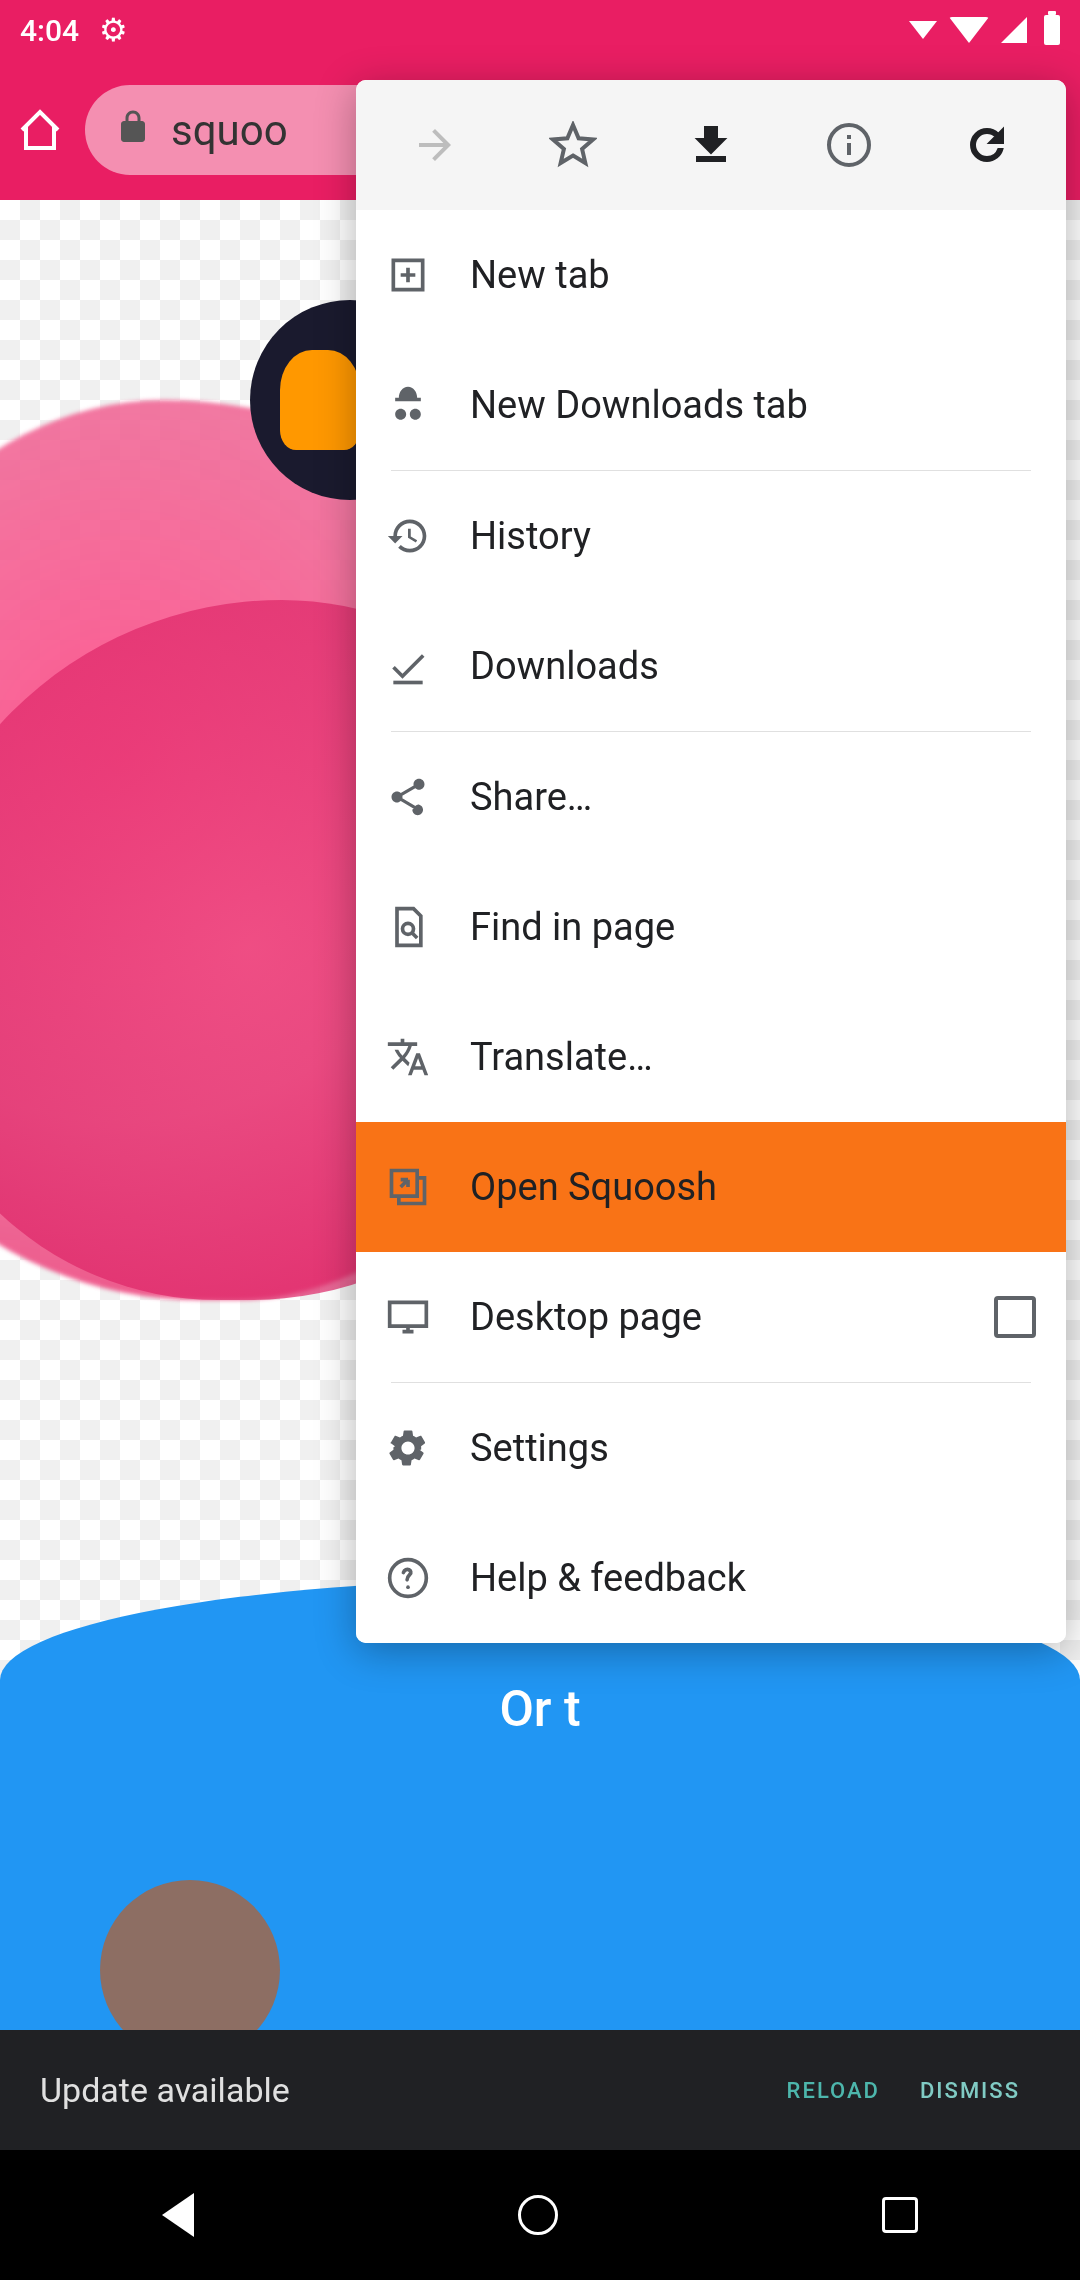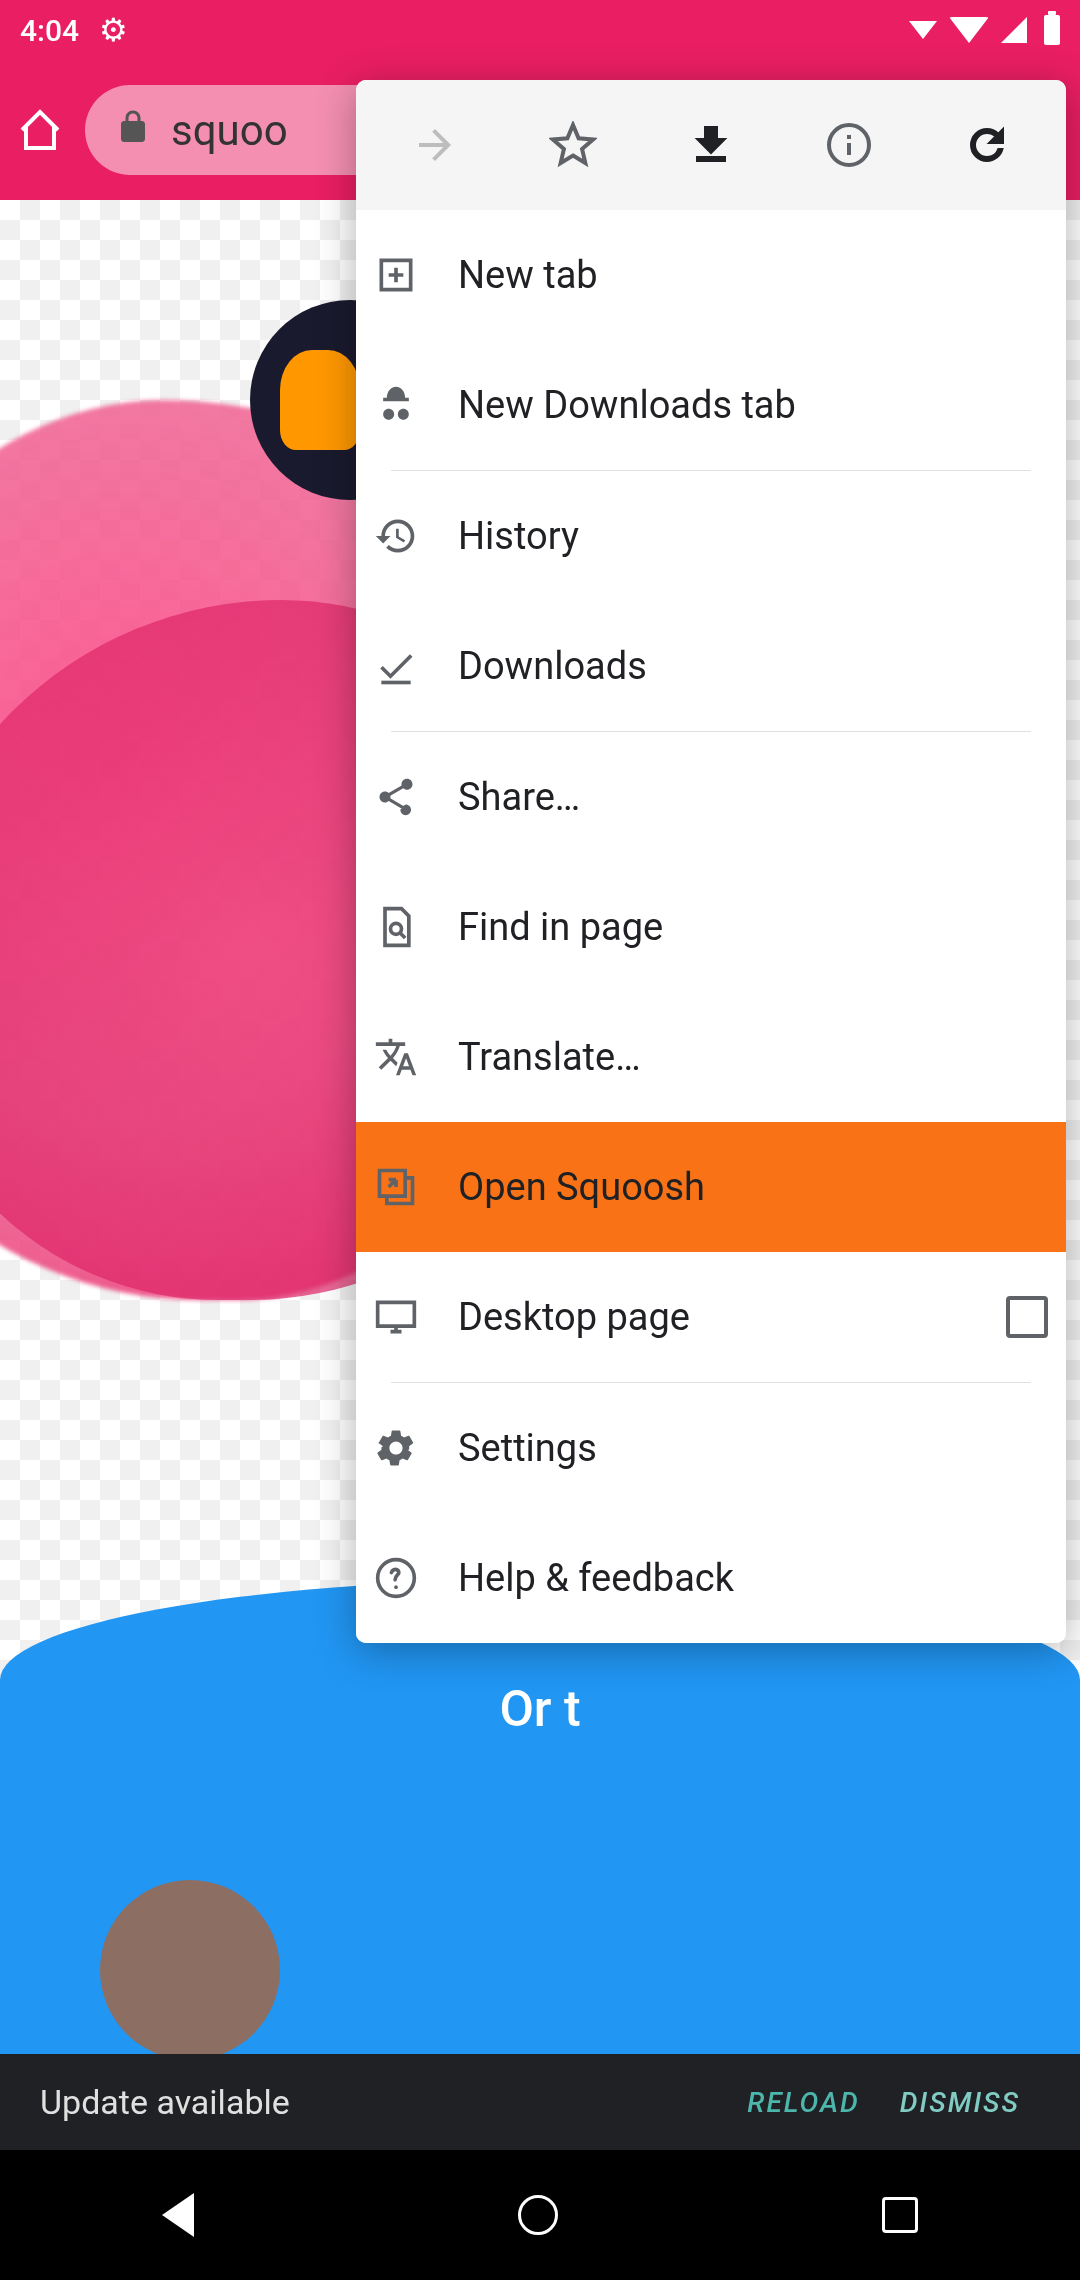--- a/index.html
+++ b/index.html
@@ -234,21 +234,21 @@
       stroke: #202124;
     }
     
     .menu-list {
       background: #fff;
     }
     .menu-item {
       height: 130px;
       display: flex;
       align-items: center;
-      padding: 0 18px;
+      padding: 0 30px;
       gap: 40px;
       cursor: pointer;
       font-size: 38px;
       color: #202124;
     }
     .menu-item.highlighted {
       background: #f97316;
     }
     .menu-item-icon {
       width: 44px;
@@ -277,40 +277,39 @@
       background: #e0e0e0;
       margin: 0 35px;
     }
     
     
     .snackbar {
       position: absolute;
       bottom: 130px;
       left: 0;
       right: 0;
-      height: 96px;
+      height: 120px;
       background: #202124;
       display: flex;
       align-items: center;
       padding: 0 40px;
       color: #e0e0e0;
       font-size: 34px;
       z-index: 50;
     }
     .snackbar-text {
       flex: 1;
     }
     .snackbar-btn {
       color: #80cbc4;
       font-weight: 500;
-      font-size: 28px;
+      font-size: 22px;
       letter-spacing: 2px;
       cursor: pointer;
       padding: 0 20px;
-      font-style: italic;
     }
     .snackbar-btn.teal {
       color: #4db6ac;
     }
     
     
     .nav-bar {
       position: absolute;
       bottom: 0;
       left: 0;

